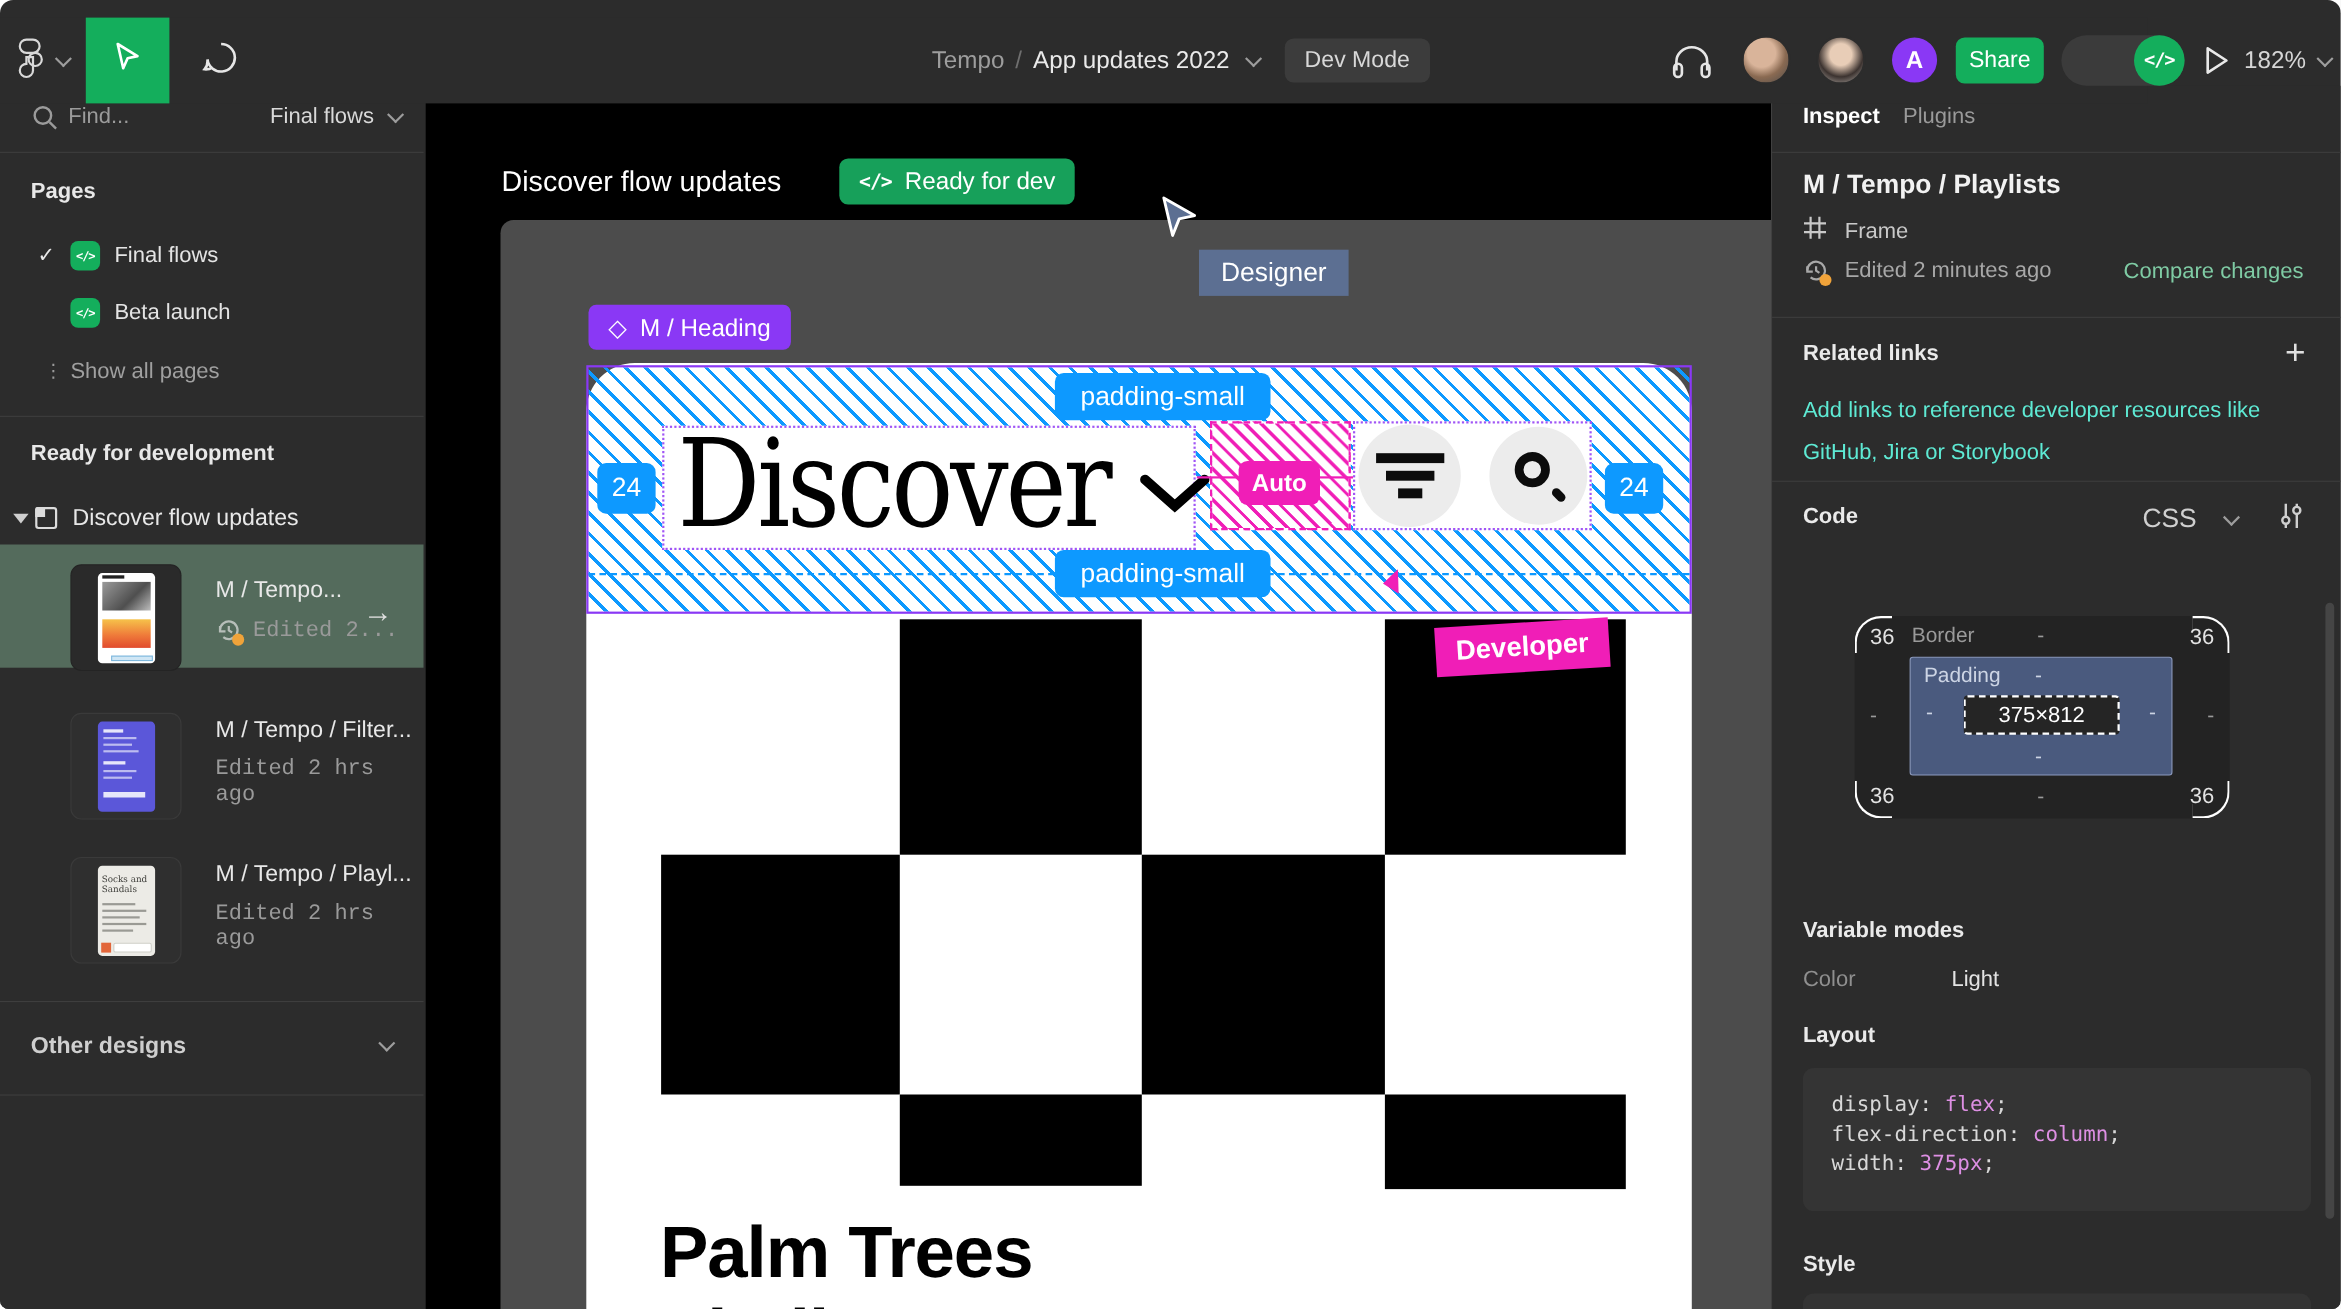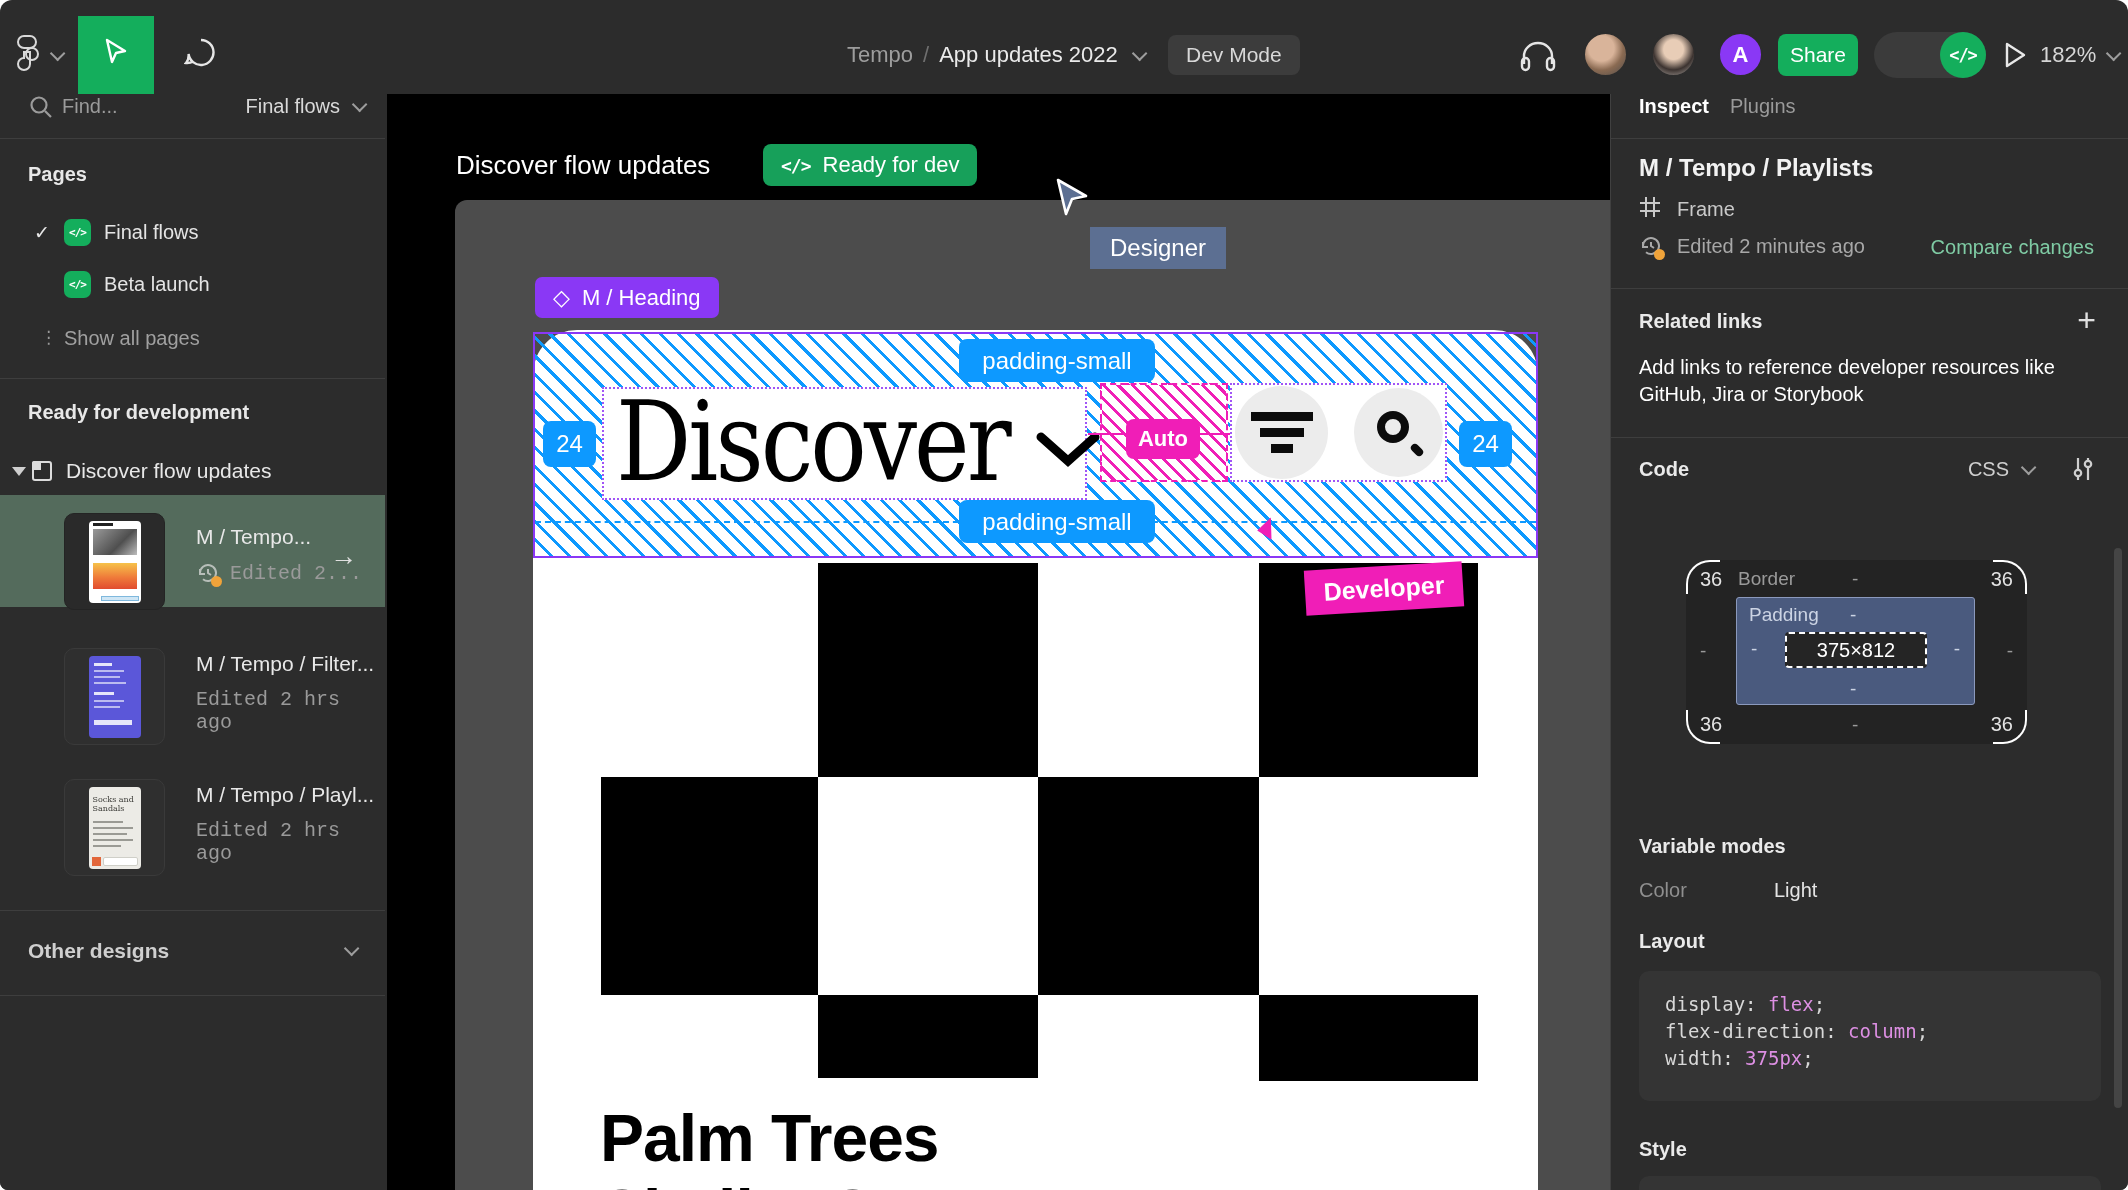--- a/index.html
+++ b/index.html
@@ -127,23 +127,23 @@
   .p-div{position:absolute;left:0;width:100%;height:1px;background:#3e3e3e;}
   .tab{position:absolute;top:17px;font-size:20px;}
   .tab.on{color:#ffffff;font-weight:700;}
   .tab.off{color:#9a9a9a;}
   .sel-title{position:absolute;left:28px;top:76px;color:#f2f2f2;font-size:24px;font-weight:700;}
   .frame-row{position:absolute;left:28px;top:118px;display:flex;align-items:center;gap:16px;color:#c9c9c9;font-size:20px;}
   .edited-row{position:absolute;left:28px;top:156px;display:flex;align-items:flex-end;gap:14px;color:#a8a8a8;font-size:20px;}
   .compare{position:absolute;right:34px;top:158px;color:#7fcba4;font-size:20px;}
   .rl-title{position:absolute;left:28px;top:232px;color:#eaeaea;font-size:20px;font-weight:700;}
   .plus{position:absolute;right:32px;top:224px;color:#e0e0e0;font-size:32px;font-weight:300;}
-  .rl-para{position:absolute;left:28px;top:276px;width:420px;color:#ffffff;font-size:20px;line-height:27px;}
+  .rl-para{position:absolute;left:28px;top:276px;width:420px;color:#5eead4;font-size:20px;line-height:38px;}
   .code-h{position:absolute;left:28px;top:380px;color:#eaeaea;font-size:20px;font-weight:700;}
-  .css-sel{position:absolute;right:96px;top:380px;display:flex;align-items:center;gap:12px;color:#cfcfcf;font-size:20px;}
+  .css-sel{position:absolute;right:96px;top:380px;display:flex;align-items:center;gap:24px;color:#cfcfcf;font-size:24px;}
   .sliders{position:absolute;right:32px;top:378px;}
   
   .bm{position:absolute;left:75px;top:482px;width:341px;height:184px;background:#232323;border-radius:26px;}
   .arc{position:absolute;width:34px;height:34px;border:2.5px solid #fff;}
   .arc.tl{left:0;top:0;border-right:none;border-bottom:none;border-radius:24px 0 0 0;}
   .arc.tr{right:0;top:0;border-left:none;border-bottom:none;border-radius:0 24px 0 0;}
   .arc.bl{left:0;bottom:0;border-right:none;border-top:none;border-radius:0 0 0 24px;}
   .arc.br{right:0;bottom:0;border-left:none;border-top:none;border-radius:0 0 24px 0;}
   .bm .n36{position:absolute;color:#e3e3e3;font-size:20px;}
   .n36.tl{left:14px;top:8px;} .n36.tr{right:14px;top:8px;}

